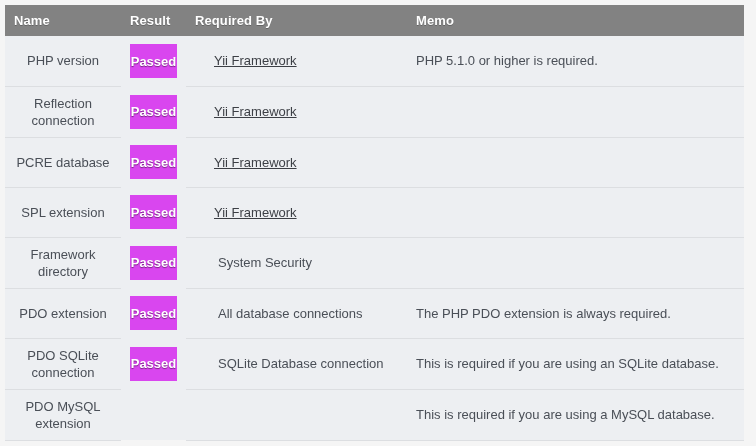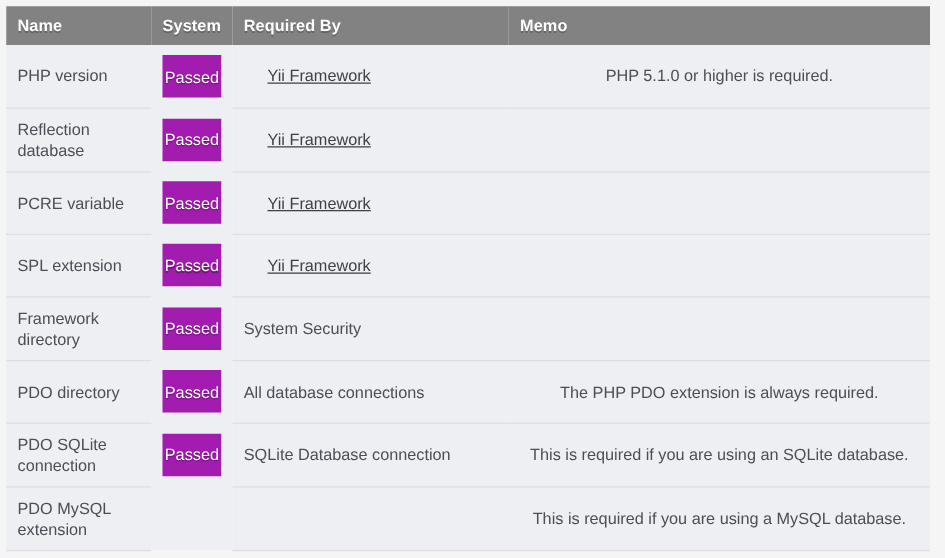--- a/index.html
+++ b/index.html
@@ -59,96 +59,98 @@
   }
 
   
   .col-name   { width: 116px; }
   .col-result { width: 65px; }
   .col-reqby  { width: 221px; }
   .col-memo   { width: 337px; }
 
   td.cell-name {
     padding-left: 9px;
+    text-align: center;
   }
   td.cell-result {
     padding: 0;
     text-align: center;
     vertical-align: middle;
     border-top: none !important;
     border-bottom: none !important;
   }
   .result-box {
     display: flex;
     align-items: center;
     justify-content: center;
     width: 100%;
     height: 100%;
     min-height: 34px;
     box-sizing: border-box;
     font-size: 13px;
   }
   .result-passed {
-    background: #a21caf;
+    background: #d946ef;
     color: #ffffff;
     text-shadow: 0 1px 1px rgba(0,0,0,0.45);
+    font-weight: bold;
   }
   td.cell-reqby a.req-link {
     color: #3c3f45;
     text-decoration: underline;
     cursor: pointer;
     margin-left: 19px;
   }
   td.cell-reqby span.req-plain {
     color: #4a4f57;
+    margin-left: 23px;
   }
   td.cell-memo {
     color: #4a4f57;
     padding-right: 14px;
-    text-align: center;
   }
 </style>
 </head>
 <body>
 
 <div class="page">
   <table class="req-table">
     <colgroup>
       <col class="col-name">
       <col class="col-result">
       <col class="col-reqby">
       <col class="col-memo">
     </colgroup>
     <thead>
       <tr>
         <th>Name</th>
-        <th>System</th>
+        <th>Result</th>
         <th>Required By</th>
         <th>Memo</th>
       </tr>
     </thead>
     <tbody id="table-body">
         <tr>
           <td class="cell-name">PHP version</td>
           <td class="cell-result">
             <div class="result-box result-passed">Passed</div>
           </td>
           <td class="cell-reqby"><a class="req-link">Yii Framework</a></td>
           <td class="cell-memo">PHP 5.1.0 or higher is required.</td>
         </tr>
         <tr>
-          <td class="cell-name">Reflection database</td>
+          <td class="cell-name">Reflection connection</td>
           <td class="cell-result">
             <div class="result-box result-passed">Passed</div>
           </td>
           <td class="cell-reqby"><a class="req-link">Yii Framework</a></td>
           <td class="cell-memo"></td>
         </tr>
         <tr>
-          <td class="cell-name">PCRE variable</td>
+          <td class="cell-name">PCRE database</td>
           <td class="cell-result">
             <div class="result-box result-passed">Passed</div>
           </td>
           <td class="cell-reqby"><a class="req-link">Yii Framework</a></td>
           <td class="cell-memo"></td>
         </tr>
         <tr>
           <td class="cell-name">SPL extension</td>
           <td class="cell-result">
             <div class="result-box result-passed">Passed</div>
@@ -158,21 +160,21 @@
         </tr>
         <tr>
           <td class="cell-name">Framework directory</td>
           <td class="cell-result">
             <div class="result-box result-passed">Passed</div>
           </td>
           <td class="cell-reqby"><span class="req-plain">System Security</span></td>
           <td class="cell-memo"></td>
         </tr>
         <tr>
-          <td class="cell-name">PDO directory</td>
+          <td class="cell-name">PDO extension</td>
           <td class="cell-result">
             <div class="result-box result-passed">Passed</div>
           </td>
           <td class="cell-reqby"><span class="req-plain">All database connections</span></td>
           <td class="cell-memo">The PHP PDO extension is always required.</td>
         </tr>
         <tr>
           <td class="cell-name">PDO SQLite connection</td>
           <td class="cell-result">
             <div class="result-box result-passed">Passed</div>

